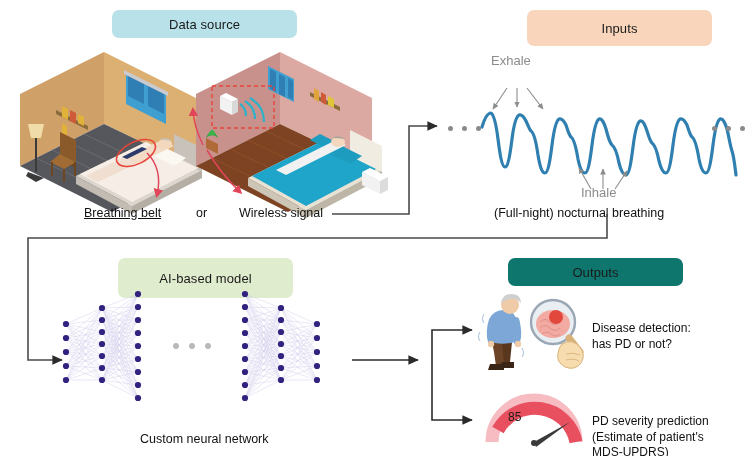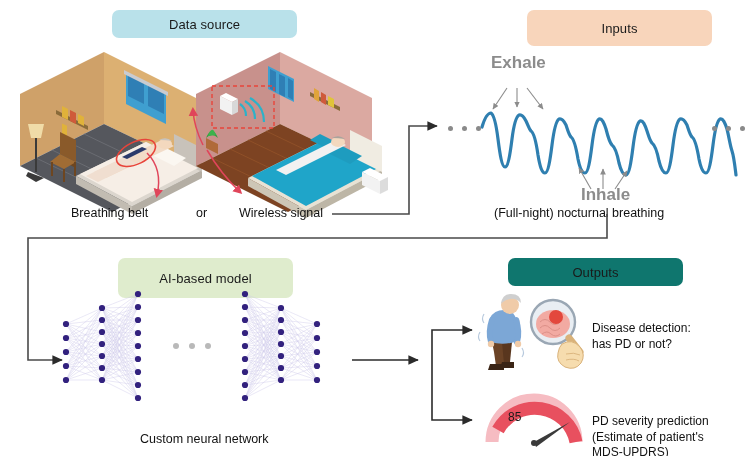--- a/index.html
+++ b/index.html
@@ -11,37 +11,37 @@
   
   .pill{position:absolute;display:flex;align-items:center;justify-content:center;
         border-radius:7px;font-size:13px;color:#1a1a1a;letter-spacing:.1px;}
   #pill-data{left:112px;top:10px;width:185px;height:28px;background:#b9e1ea;}
   #pill-inputs{left:503px;top:10px;width:185px;height:36px;background:#f8d5bb;margin-left:24px;}
   #pill-model{left:118px;top:258px;width:175px;height:40px;background:#dfeccd;}
   #pill-outputs{left:508px;top:258px;width:175px;height:28px;background:#0f766e;}
 
   
   .cap{position:absolute;font-size:12.5px;color:#111;white-space:nowrap;}
-  #cap-belt{left:71px;top:206px;}
+  #cap-belt{left:84px;top:206px;text-decoration:underline;}
   #cap-or{left:196px;top:206px;}
   #cap-wireless{left:239px;top:206px;}
   #cap-night{left:494px;top:206px;}
   #cap-nn{left:140px;top:432px;}
   .outtext{position:absolute;font-size:12px;line-height:15.5px;color:#111;}
   #out-detect{left:592px;top:321px;}
   #out-sev{left:592px;top:398px;margin-top:16px;}
 
   
   .room{position:absolute;}
   svg{display:block;overflow:visible;}
 
   
   #wave-wrap{position:absolute;left:455px;top:55px;width:295px;height:140px;}
   .dot3{position:absolute;width:5px;height:5px;border-radius:50%;background:#8a8a8a;}
-  .lbl-breath{position:absolute;font-size:17px;color:#8c8c8c;font-weight:bold;}
+  .lbl-breath{position:absolute;font-size:13px;color:#8c8c8c;}
 
   
   #nn{position:absolute;left:40px;top:288px;width:330px;height:140px;}
 
   
   .conn{position:absolute;left:0;top:0;width:754px;height:456px;pointer-events:none;}
 
   
   #gauge{position:absolute;left:484px;top:392px;width:100px;height:56px;}
   #gauge-val{position:absolute;left:508px;top:410px;font-size:12px;color:#1a1a1a;}

